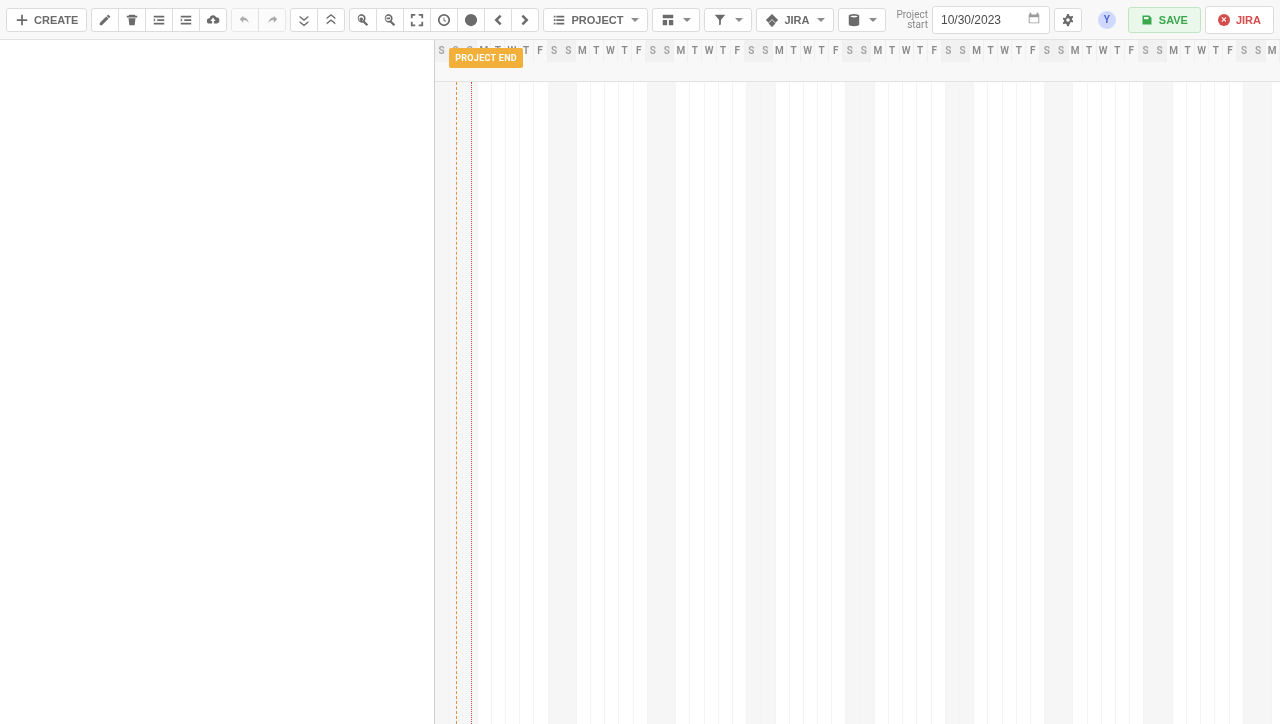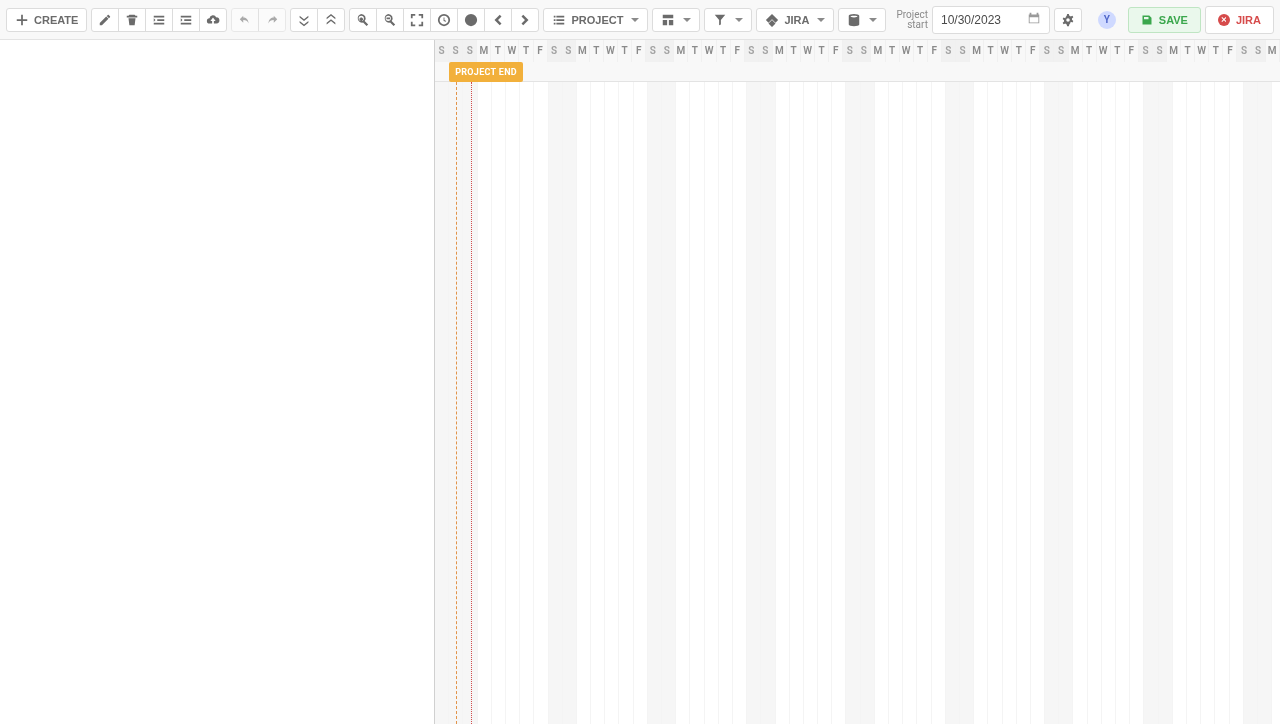--- a/index.html
+++ b/index.html
@@ -48,21 +48,21 @@
   .week-row { height: 20px; display: flex; }
   .week-cell { border-right: 1px solid #ececec; text-align: center; font-size: 10px; font-weight: 600; color: #6b6b6b; line-height: 20px; white-space: nowrap; }
   .day-row { height: 22px; display: flex; position: relative; }
   .day-cell { border-right: 1px solid #f0f0f0; text-align: center; font-size: 10px; font-weight: 600; color: #8a8a8a; line-height: 22px; position: relative; }
   .day-cell.wknd { background: #f1f1f1; color: #a0a0a0; }
   .timeline-body { position: absolute; left: 0; top: 42px; bottom: 0; display: flex; }
   .body-col { border-right: 1px solid #f4f4f4; }
   .body-col.wknd { background: #f6f6f6; }
 
   
-  .pend-badge { position: absolute; top: 22px; height: 20px; background: #f2b03b; color: #fff; font-size: 9px; font-weight: 700; letter-spacing: .3px; display: flex; align-items: center; padding: 0 6px; border-radius: 2px; z-index: 50; }
+  .pend-badge { position: absolute; top: 8px; height: 20px; background: #f2b03b; color: #fff; font-size: 9px; font-weight: 700; letter-spacing: .3px; display: flex; align-items: center; padding: 0 6px; border-radius: 2px; z-index: 50; }
 
   
   .vline { position: absolute; top: 42px; bottom: 0; width: 0; z-index: 40; }
   .vline.today { border-left: 1px dashed #e2944a; }
   .vline.endmark { border-left: 1px dotted #d24d4d; }
 </style>
 </head>
 <body>
 
 <div class="app">

